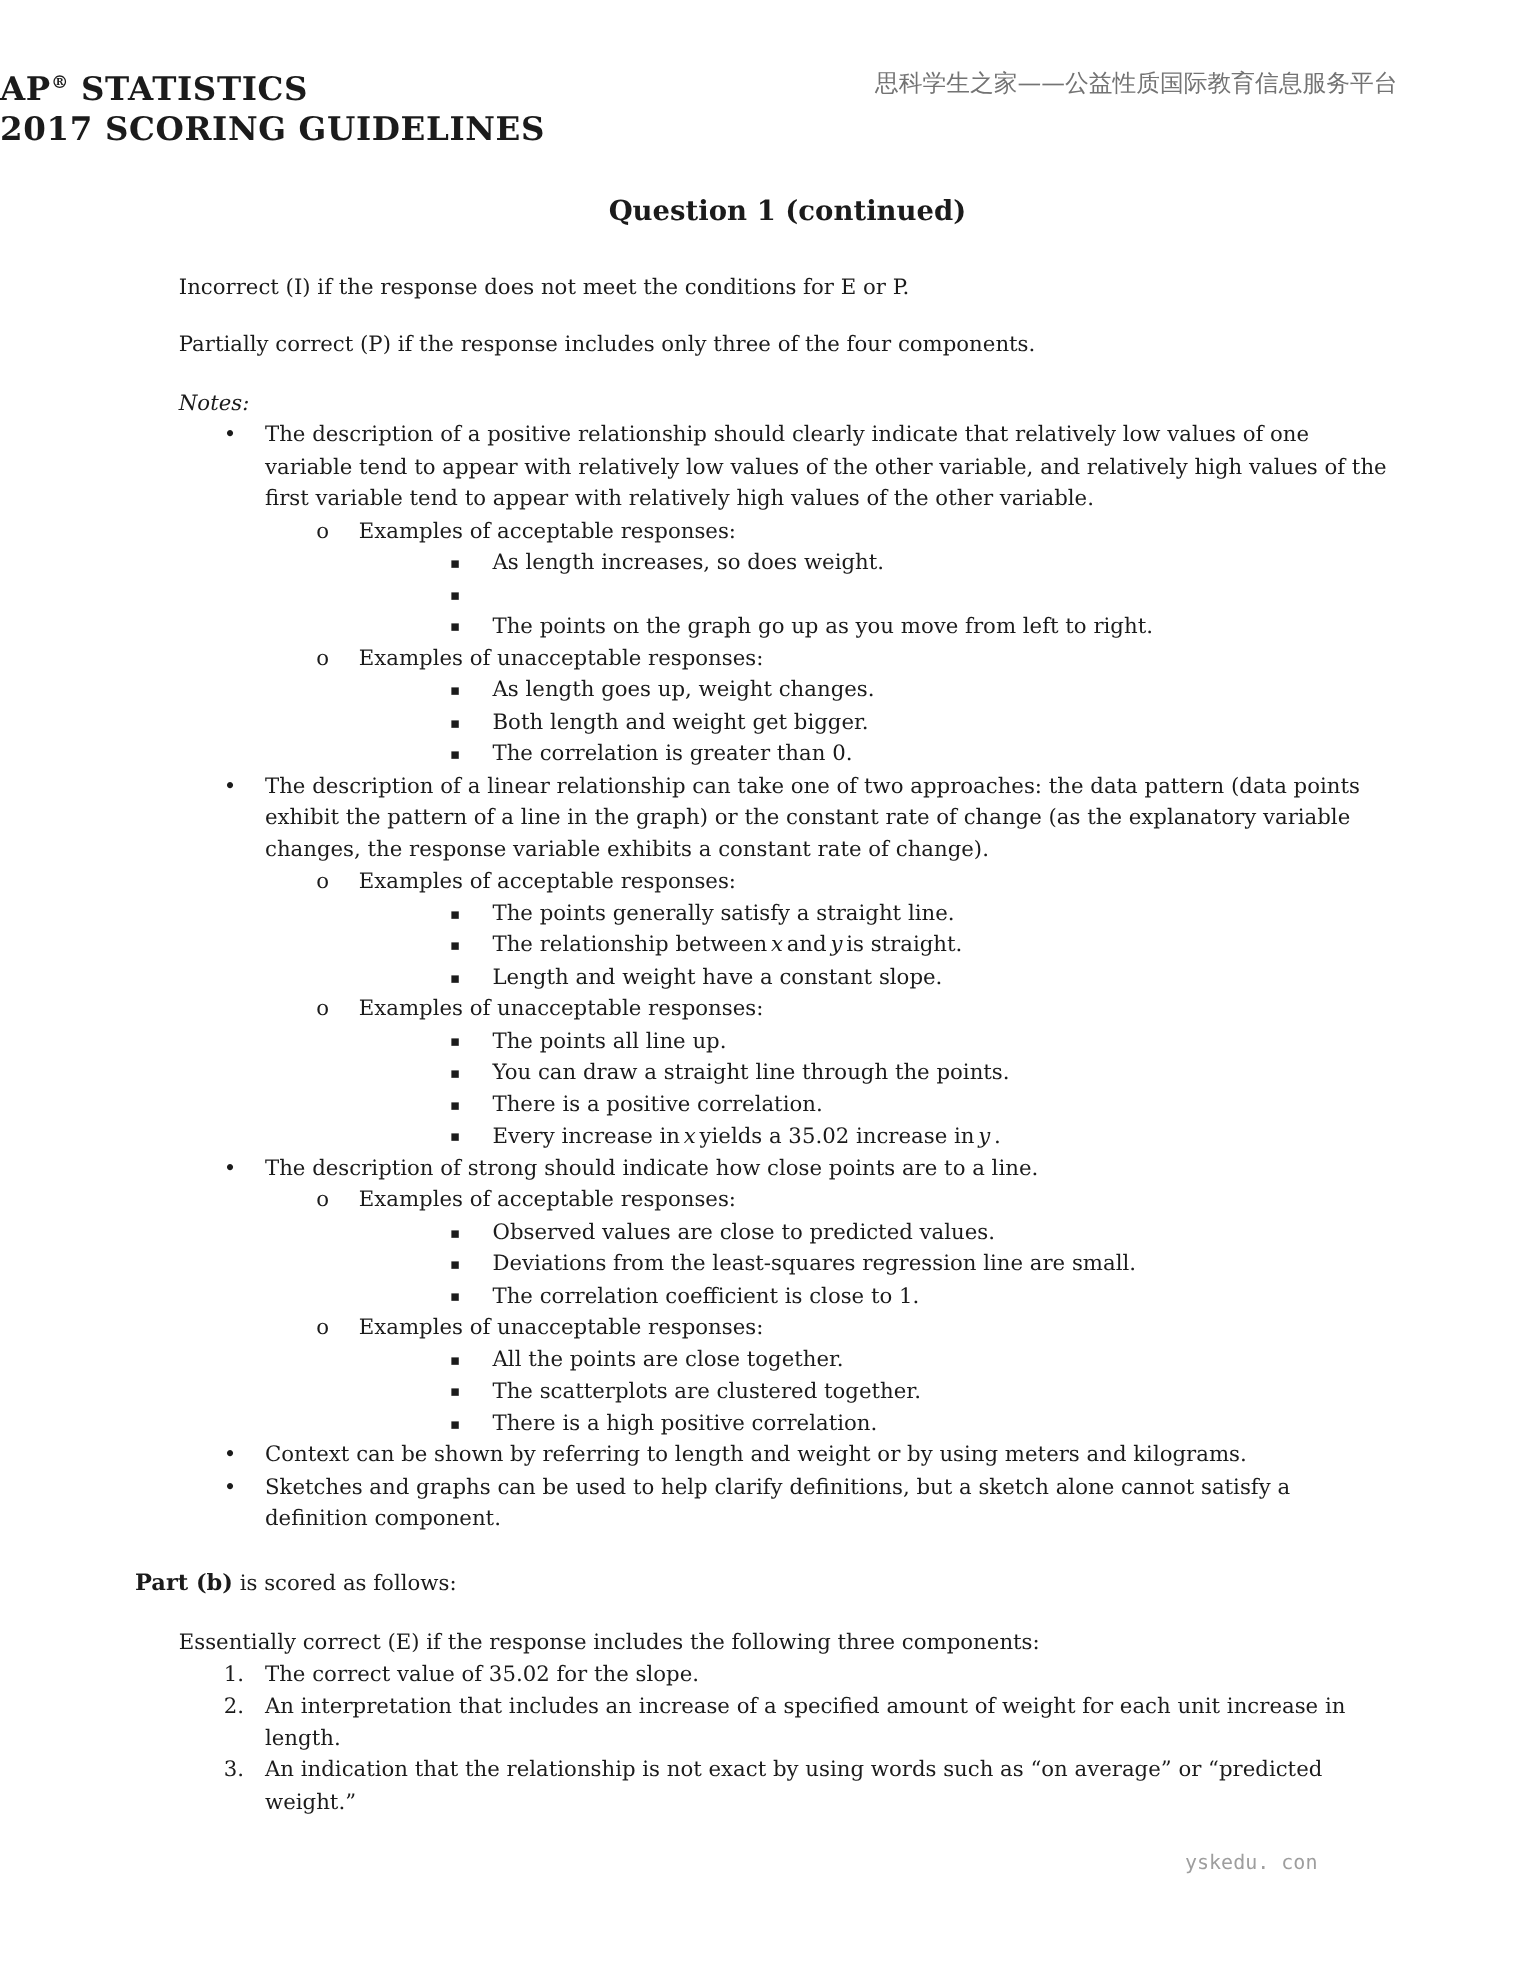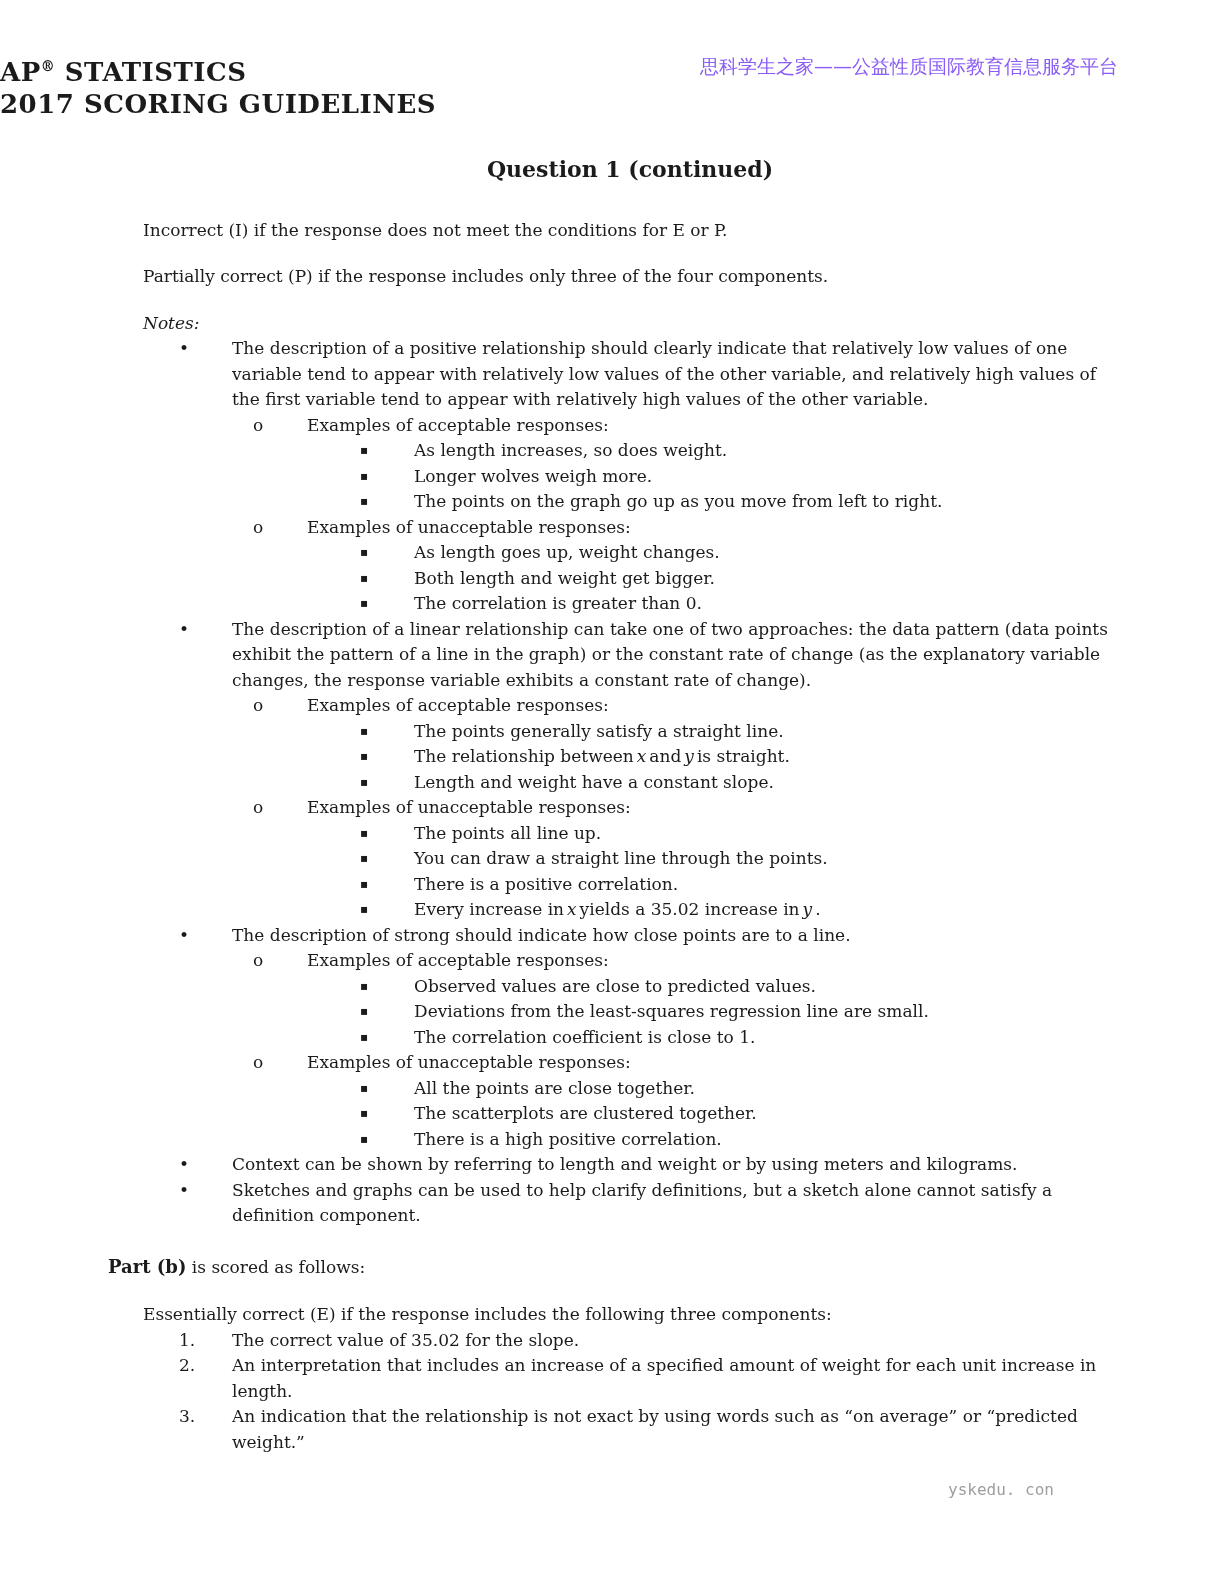--- a/index.html
+++ b/index.html
@@ -14,21 +14,21 @@
     font-family: "DejaVu Serif", "Liberation Serif", serif;
     overflow: hidden;
   }
   
   .cn-watermark {
     position: absolute;
     left: 700px;
     top: 54px;
     font-family: "DejaVu Sans", "Liberation Sans", sans-serif;
     font-size: 19px;
-    color: #8b5cf6;
+    color: #737373;
     white-space: nowrap;
     z-index: 1;
   }
   .yskedu-watermark {
     position: absolute;
     left: 948px;
     top: 1480px;
     font-family: "DejaVu Sans Mono", "Liberation Mono", monospace;
     font-size: 16px;
     color: #9e9e9e;
@@ -61,21 +61,21 @@
   .content {
     margin-left: 143px;
     width: 975px;
     font-size: 17px;
     line-height: 25.5px;
   }
   .para { margin-bottom: 21px; }
   .notes-label { font-style: italic; }
   .li { display: flex; align-items: flex-start; }
   .li .marker { flex: 0 0 auto; text-align: left; }
-  .li .txt { flex: 1 1 auto; margin-left: 20px; }
+  .li .txt { flex: 1 1 auto; }
   .l1 { padding-left: 36px; }
   .l1 .marker { width: 33px; font-size: 17px; }
   .l2 { padding-left: 110px; }
   .l2 .marker { width: 34px; }
   .l3 { padding-left: 217px; }
   .l3 .marker { width: 34px; font-size: 12px; line-height: 25.5px; }
   .var { font-style: italic; padding: 0 3px; }
   
   .partb-heading {
     margin-left: 108px;
@@ -125,21 +125,20 @@
       <div class="li l2">
           <span class="marker">o</span>
           <span class="txt">Examples of acceptable responses:</span>
         </div>
       <div class="li l3">
           <span class="marker">▪</span>
           <span class="txt">As length increases, so does weight.</span>
         </div>
       <div class="li l3">
           <span class="marker">▪</span>
-          <span class="txt">Longer wolves weigh more.</span>
         </div>
       <div class="li l3">
           <span class="marker">▪</span>
           <span class="txt">The points on the graph go up as you move from left to right.</span>
         </div>
       <div class="li l2">
           <span class="marker">o</span>
           <span class="txt">Examples of unacceptable responses:</span>
         </div>
       <div class="li l3">

